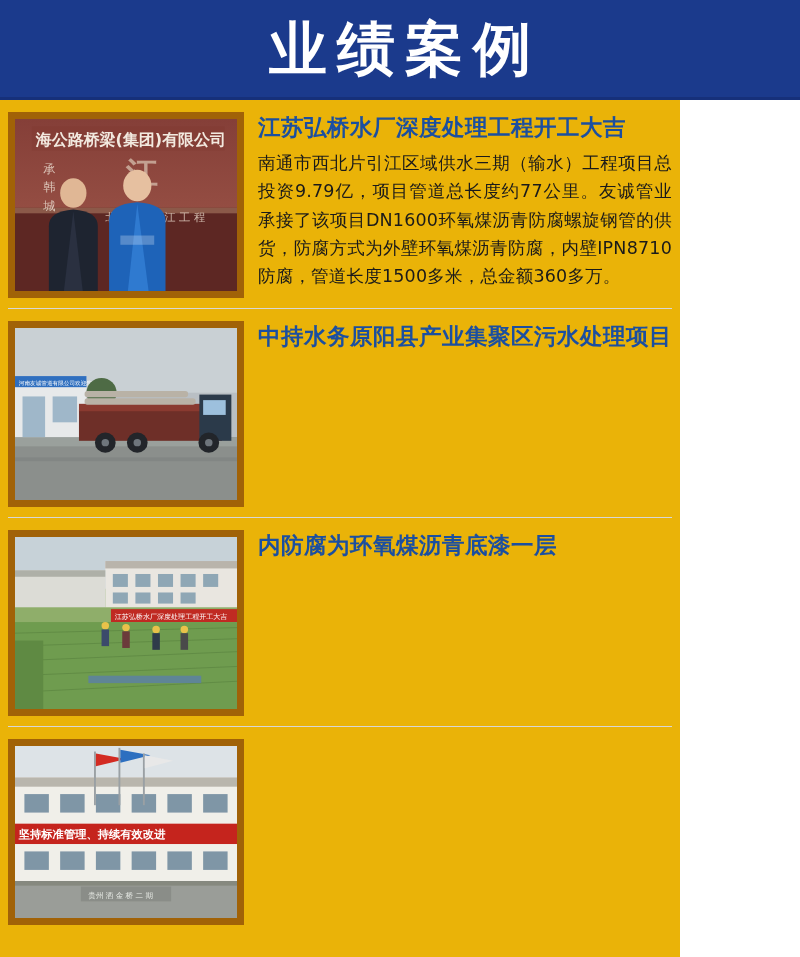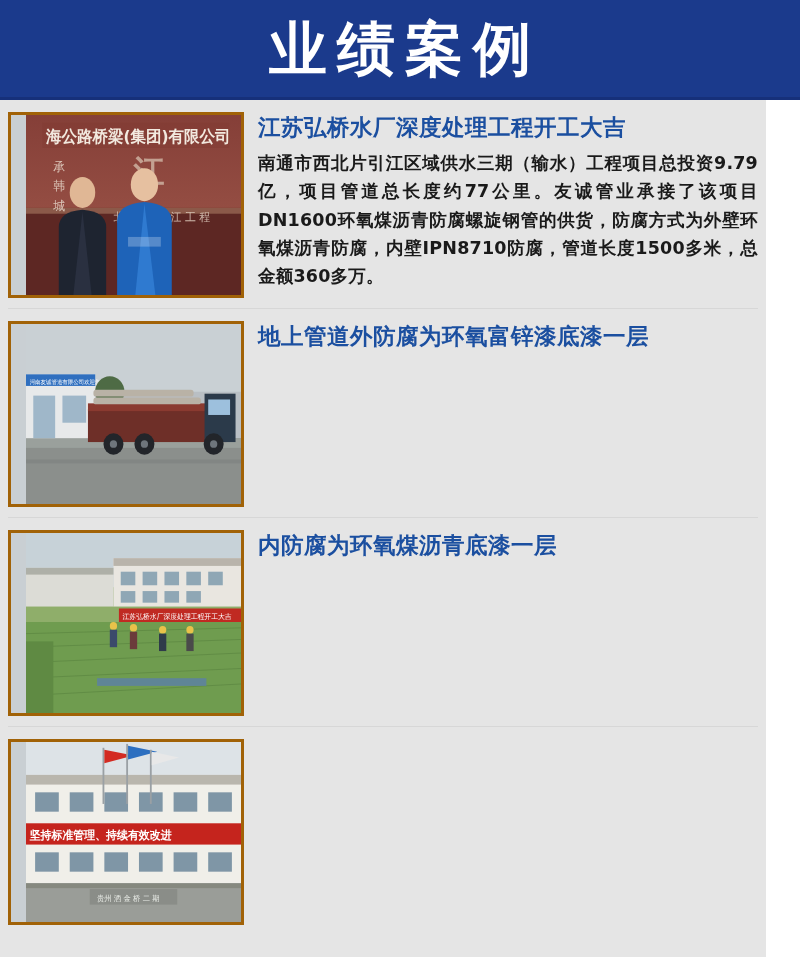--- a/index.html
+++ b/index.html
@@ -7,24 +7,24 @@
     padding: 0;
   }
   body {
     width: 800px;
     height: 957px;
     background: #ffffff;
     font-family: "Liberation Sans", "DejaVu Sans", sans-serif;
     overflow: hidden;
   }
   .page {
-    width: 766px;
+    width: 680px;
     height: 957px;
     position: relative;
-    background: #e5e5e5;
+    background: #eab308;
   }
   
   .banner {
     width: 800px;
     height: 100px;
     background: #1b3a8c;
     display: flex;
     align-items: center;
     justify-content: center;
     box-sizing: border-box;
@@ -51,26 +51,25 @@
     border-bottom: 1px solid #d7d7d7;
   }
   .case-row:last-child {
     border-bottom: none;
   }
   .thumb {
     width: 236px;
     height: 186px;
     flex: 0 0 236px;
     margin-right: 14px;
-    border: 3px solid #a16207;
+    border: 7px solid #a16207;
     box-sizing: border-box;
     overflow: hidden;
     position: relative;
     background: #c9cfd3;
-    padding-left: 15px;
   }
   .thumb svg { display: block; width: 100%; height: 100%; }
   .case-text {
     flex: 1 1 auto;
     min-width: 0;
     padding-top: 2px;
   }
   .case-title {
     color: #1b4fa0;
     font-size: 22.5px;
@@ -81,21 +80,20 @@
     font-family: "DejaVu Sans", "Liberation Sans", sans-serif;
   }
   .case-desc {
     color: #1a1a1a;
     font-size: 17.5px;
     line-height: 1.62;
     margin: 0;
     text-align: justify;
     letter-spacing: 0.2px;
     font-family: "DejaVu Sans", "Liberation Sans", sans-serif;
-    font-weight: bold;
   }
 </style>
 </head>
 <body>
 
 <div class="page">
 
   <div class="banner">
     <div class="banner-title">业绩案例</div>
   </div>
@@ -169,21 +167,21 @@
           <circle cx="96" cy="124" r="11" fill="#22252a"></circle>
           <circle cx="96" cy="124" r="4" fill="#6e757c"></circle>
           <circle cx="130" cy="124" r="11" fill="#22252a"></circle>
           <circle cx="130" cy="124" r="4" fill="#6e757c"></circle>
           <circle cx="206" cy="124" r="11" fill="#22252a"></circle>
           <circle cx="206" cy="124" r="4" fill="#6e757c"></circle>
           <rect x="0" y="140" width="236" height="4" fill="#7d817e" opacity="0.6"></rect>
         </svg>
       </div>
       <div class="case-text">
-        <h3 class="case-title">地上管道外防腐为环氧富锌漆底漆一层</h3>
+        <h3 class="case-title">中持水务原阳县产业集聚区污水处理项目</h3>
       </div>
     </div>
 
     <div class="case-row">
       <div class="thumb">
         <svg viewBox="0 0 236 186" preserveAspectRatio="none">
           <rect x="0" y="0" width="236" height="186" fill="#8fae6a"></rect>
           <rect x="0" y="0" width="236" height="56" fill="#c7d2d8"></rect>
 
           <rect x="96" y="26" width="140" height="50" fill="#e9e6e0"></rect>

